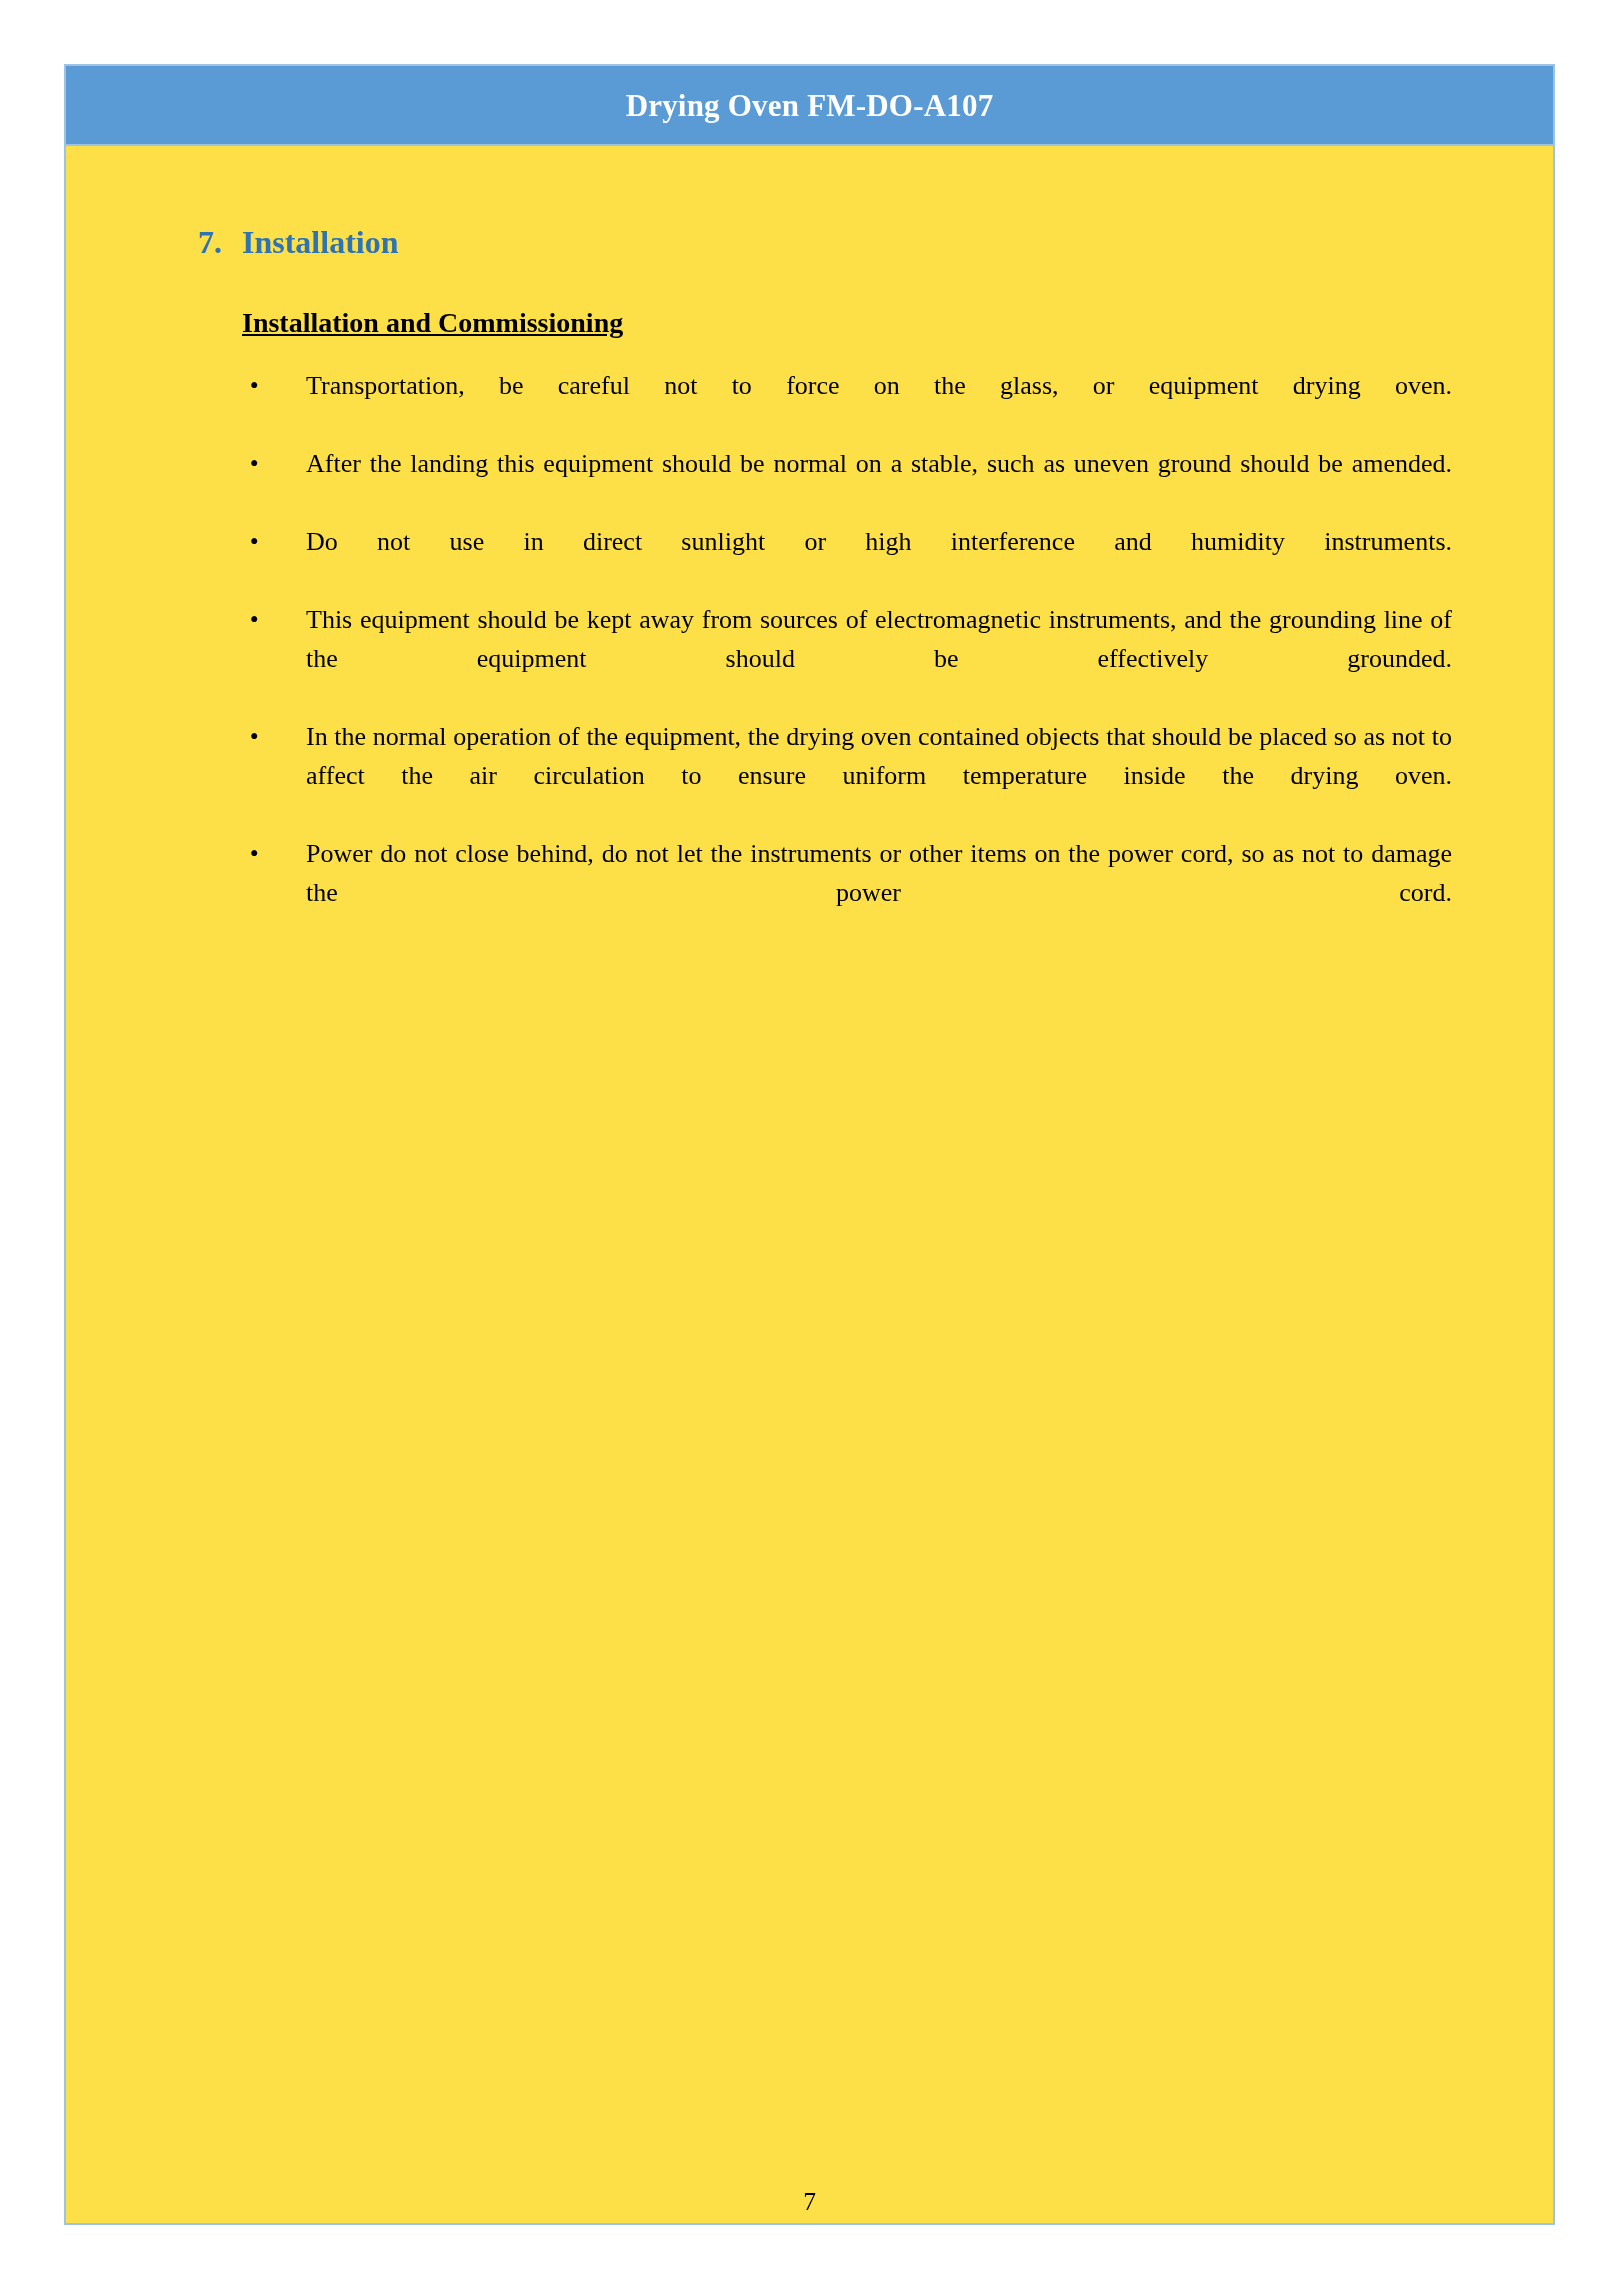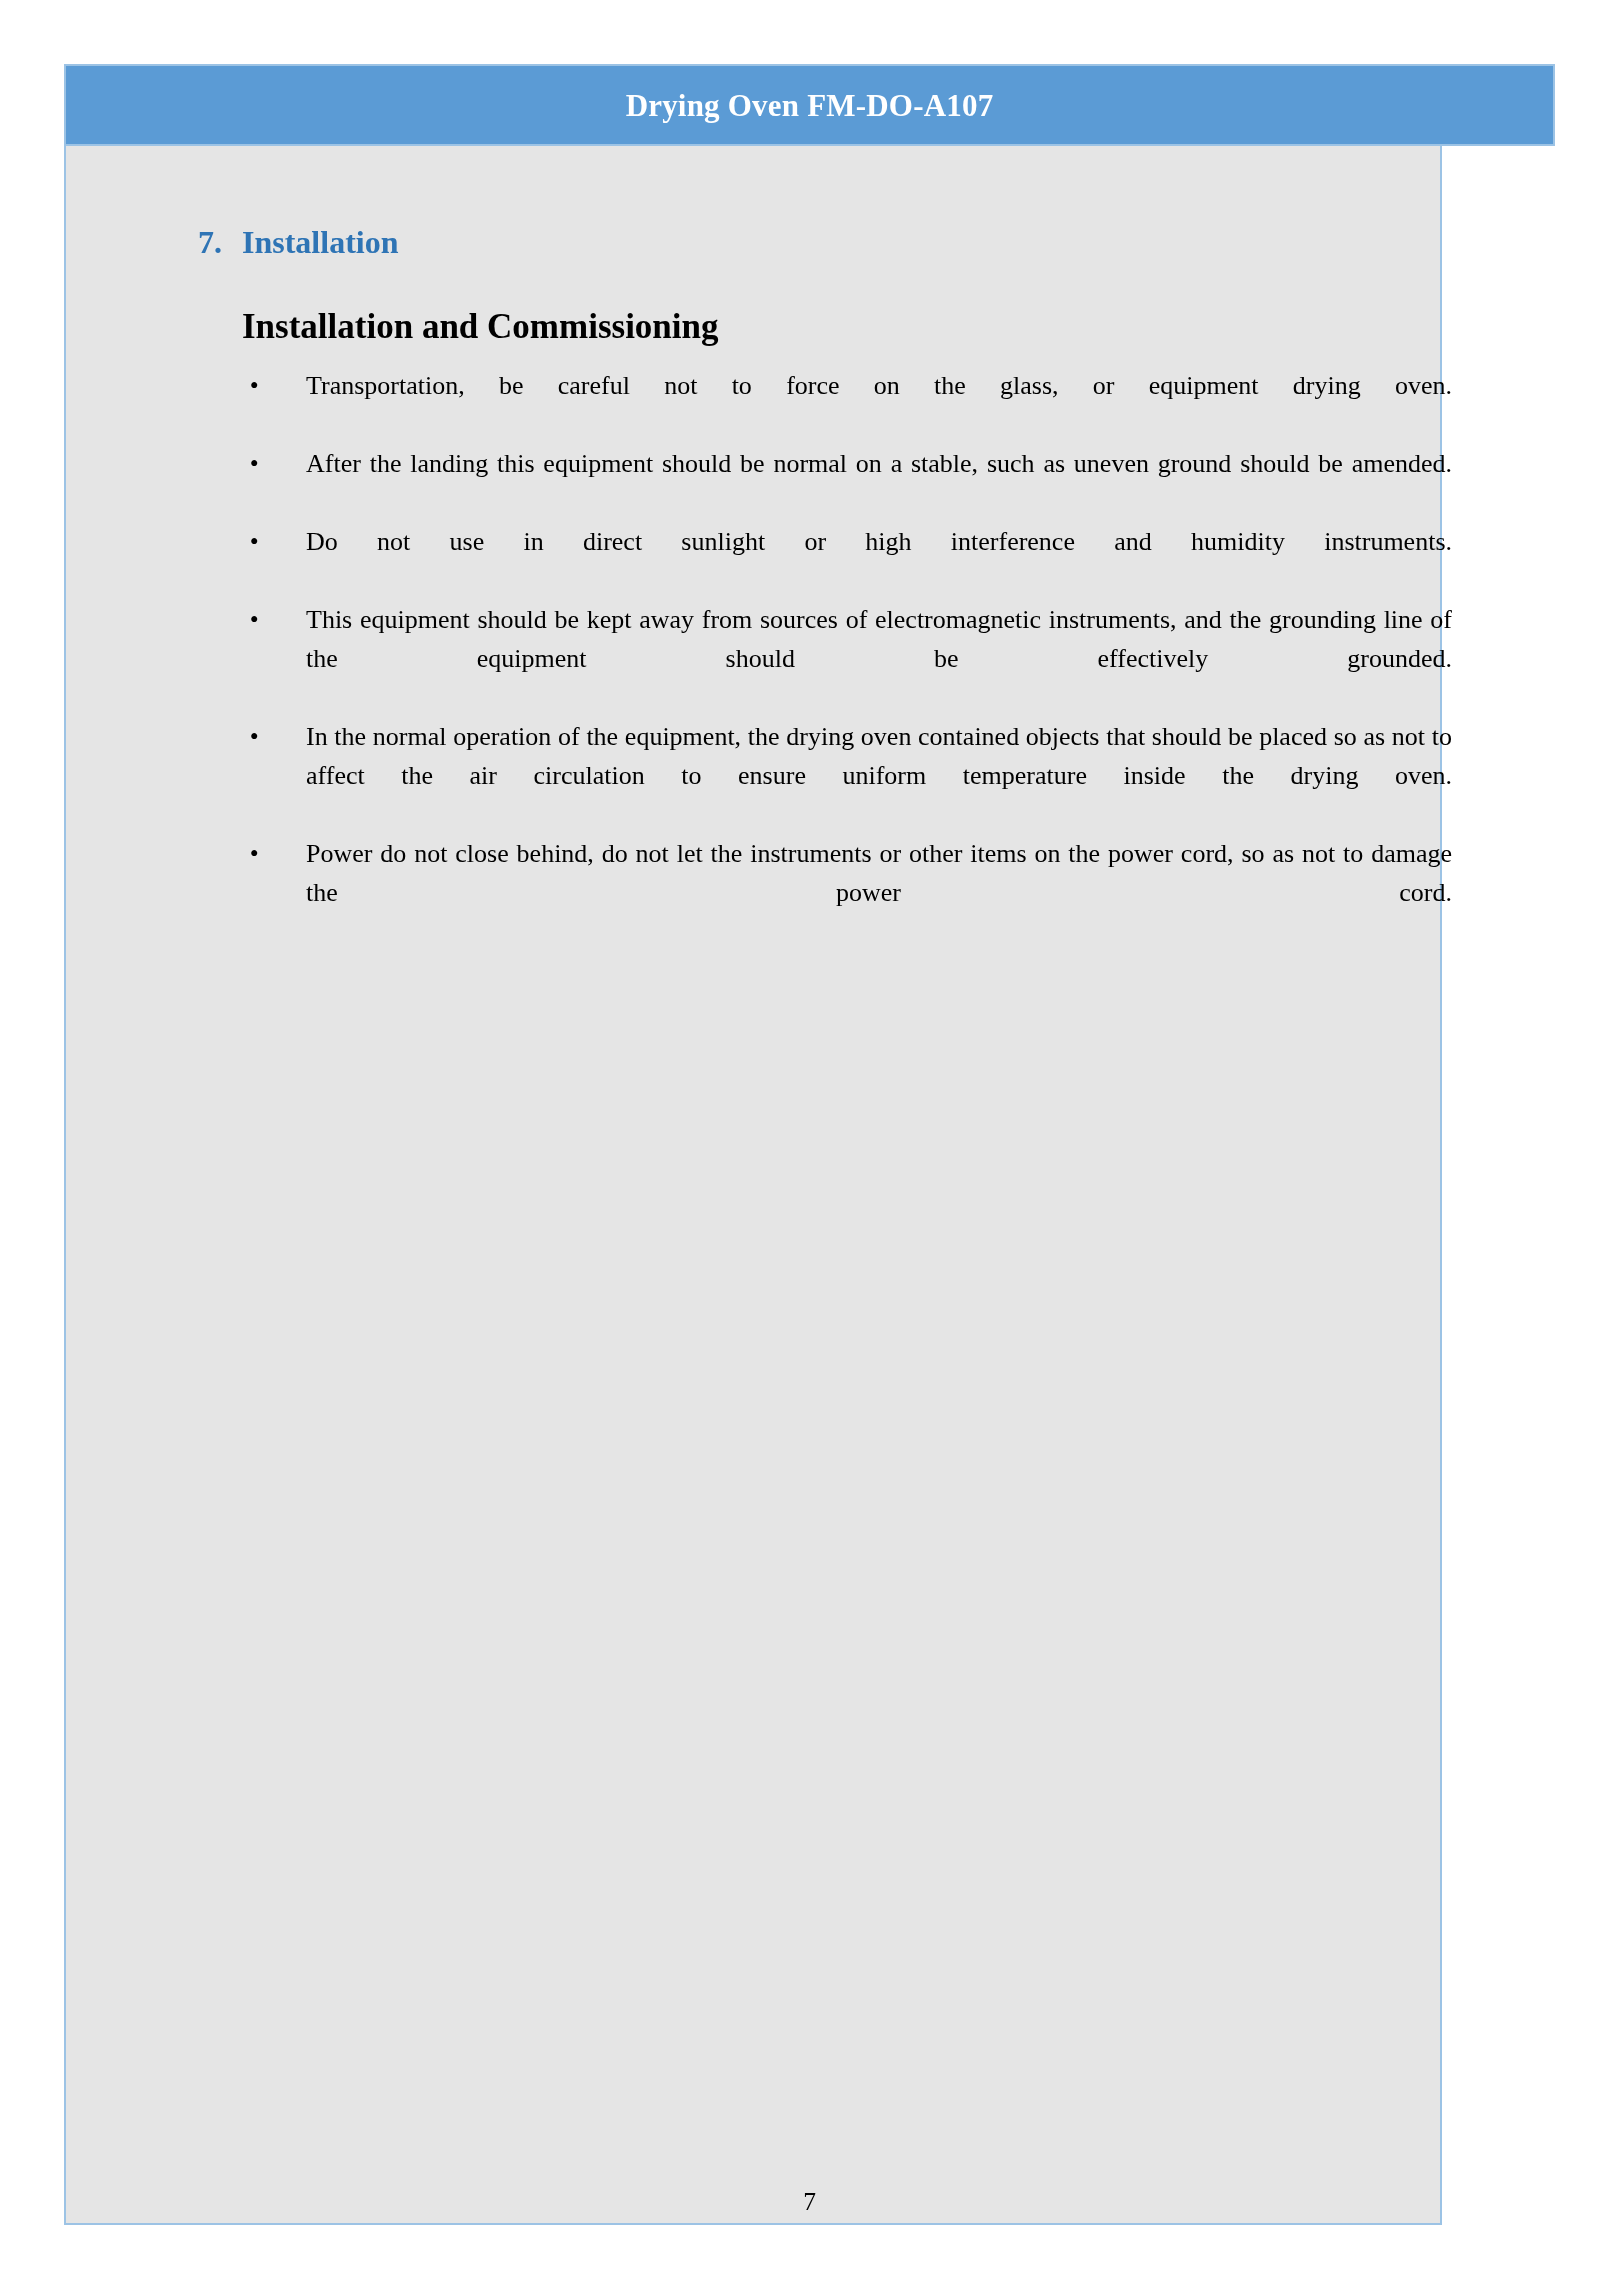--- a/index.html
+++ b/index.html
@@ -12,25 +12,25 @@
     height: 2293px;
     font-family: "Liberation Serif", "DejaVu Serif", serif;
     -webkit-font-smoothing: antialiased;
   }
 
   
   .page {
     position: absolute;
     left: 64px;
     top: 64px;
-    width: 1378px;
+    width: 1491px;
     height: 2161px;
     box-sizing: border-box;
     border: 2px solid #9CC3E5;
-    background: #e5e5e5;
+    background: #fde047;
   }
 
   
   .header-banner {
     position: absolute;
     left: -2px;
     top: -2px;
     width: 1491px;
     height: 82px;
     box-sizing: border-box;
@@ -75,23 +75,24 @@
     display: inline-block;
   }
   .section-title { display: inline-block; }
 
   
   .sub-heading {
     position: absolute;
     left: 176px;
     top: 159px;
     color: #000000;
-    font-size: 35px;
+    font-size: 28px;
     font-weight: bold;
     font-family: "Liberation Serif", "DejaVu Serif", serif;
+    text-decoration: underline;
   }
 
   
   .bullet-list {
     position: absolute;
     left: 176px;
     top: 218px;
     width: 1210px;
   }
   .bullet-item {

